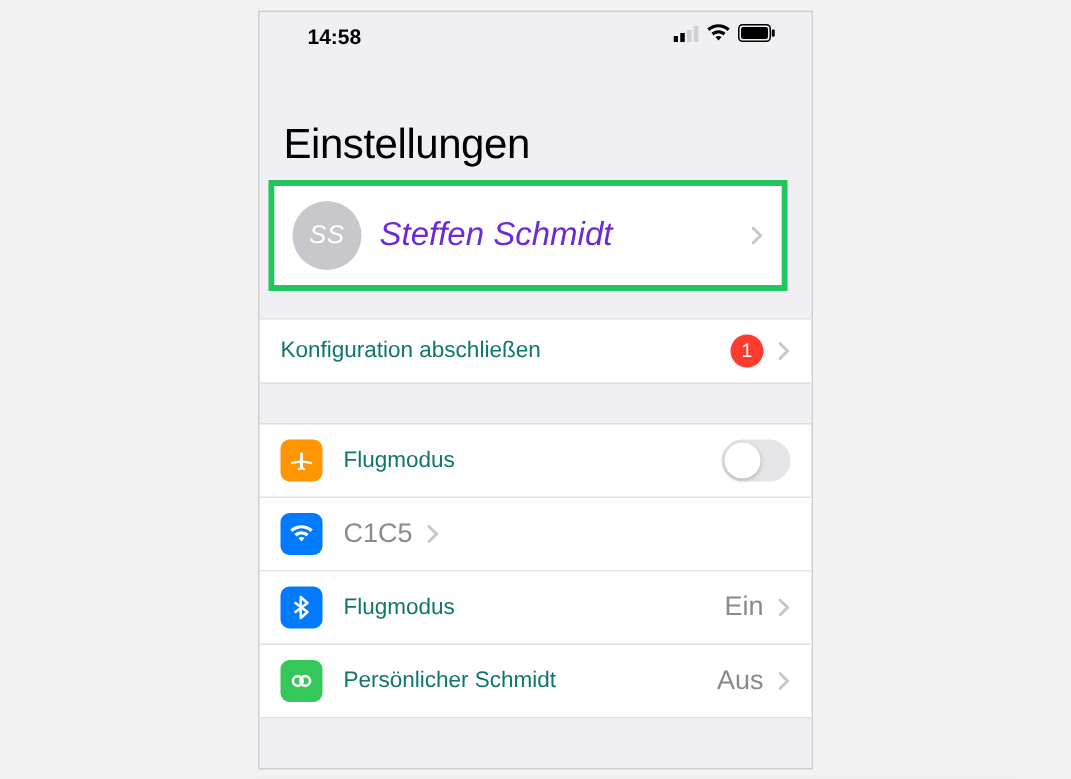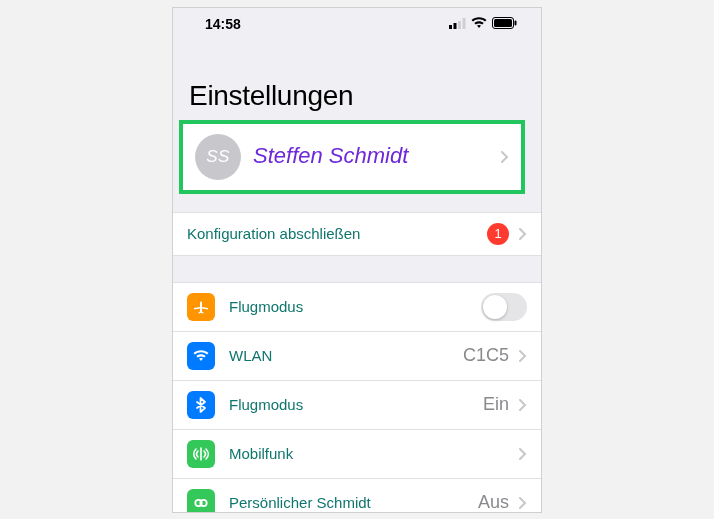--- a/index.html
+++ b/index.html
@@ -235,21 +235,20 @@
         <div class="toggle-knob"></div>
       </div>
     </div>
 
     <div class="row">
       <div class="row-icon icon-wifi">
         <svg width="18" height="18" viewBox="0 0 18 18">
             <path d="M9 14 L11 11.6 C10 10.9 8 10.9 7 11.6 Z M4.3 9 C7 6.5 11 6.5 13.7 9 L12.2 10.6 C10.2 9 7.8 9 5.8 10.6 Z M1.5 6 C5.7 2.2 12.3 2.2 16.5 6 L15 7.6 C11.5 4.4 6.5 4.4 3 7.6 Z" fill="#fff"></path>
           </svg>
       </div>
-      <div class="row-label">WLAN</div>
       <div class="row-value">C1C5</div>
       <span class="chevron">
         <svg width="8" height="12" viewBox="0 0 8 12">
             <path d="M1 1 L6 6 L1 11" stroke="#c7c7cc" stroke-width="2" fill="none" stroke-linecap="round"></path>
           </svg>
       </span>
     </div>
 
     <div class="row">
       <div class="row-icon icon-bluetooth">
@@ -259,33 +258,20 @@
       </div>
       <div class="row-label">Flugmodus</div>
       <div class="row-value">Ein</div>
       <span class="chevron">
         <svg width="8" height="12" viewBox="0 0 8 12">
             <path d="M1 1 L6 6 L1 11" stroke="#c7c7cc" stroke-width="2" fill="none" stroke-linecap="round"></path>
           </svg>
       </span>
     </div>
 
-    <div class="row">
-      <div class="row-icon icon-cellular">
-        <svg width="18" height="18" viewBox="0 0 18 18">
-            <path d="M9 3 L9 15 M6 6 C4 8 4 10 6 12 M12 6 C14 8 14 10 12 12 M4 4 C1 7 1 11 4 14 M14 4 C17 7 17 11 14 14" stroke="#fff" stroke-width="1.6" fill="none" stroke-linecap="round"></path>
-          </svg>
-      </div>
-      <div class="row-label">Mobilfunk</div>
-      <span class="chevron">
-        <svg width="8" height="12" viewBox="0 0 8 12">
-            <path d="M1 1 L6 6 L1 11" stroke="#c7c7cc" stroke-width="2" fill="none" stroke-linecap="round"></path>
-          </svg>
-      </span>
-    </div>
 
     <div class="row">
       <div class="row-icon icon-hotspot">
         <svg width="18" height="18" viewBox="0 0 18 18">
             <circle cx="6.5" cy="9" r="3.2" stroke="#fff" stroke-width="1.8" fill="none"></circle>
             <circle cx="11.5" cy="9" r="3.2" stroke="#fff" stroke-width="1.8" fill="none"></circle>
           </svg>
       </div>
       <div class="row-label">Persönlicher Schmidt</div>
       <div class="row-value">Aus</div>

